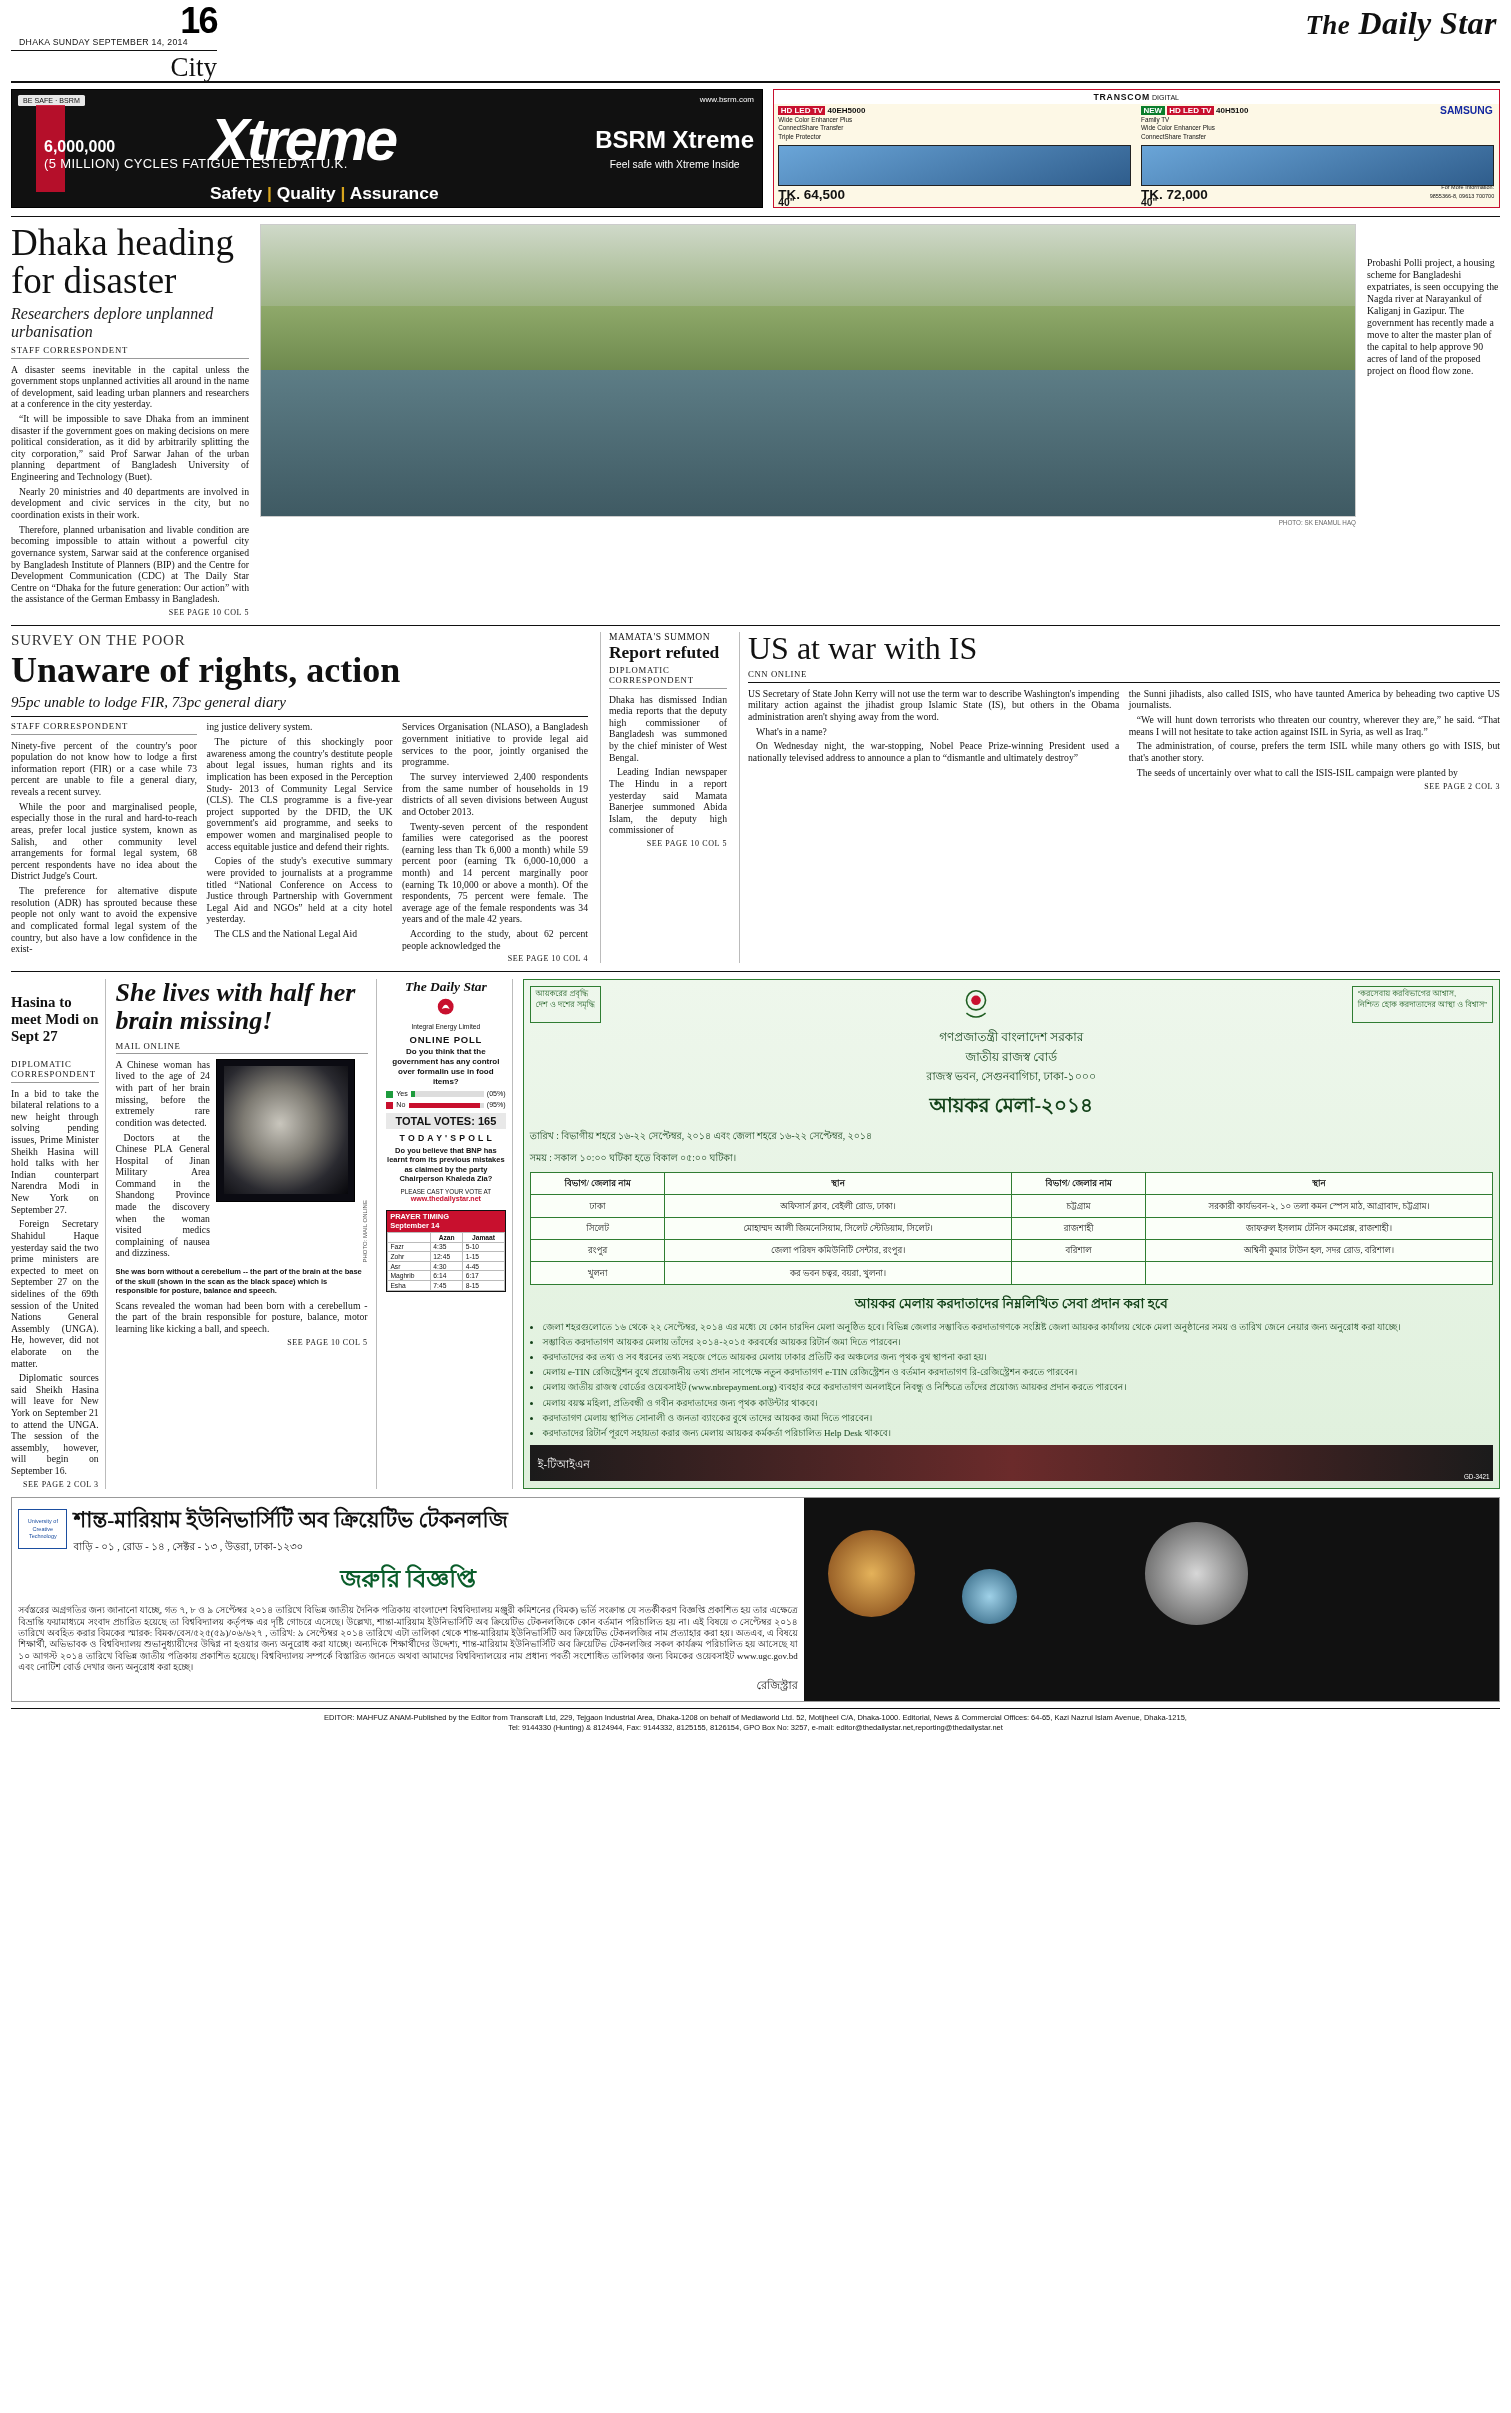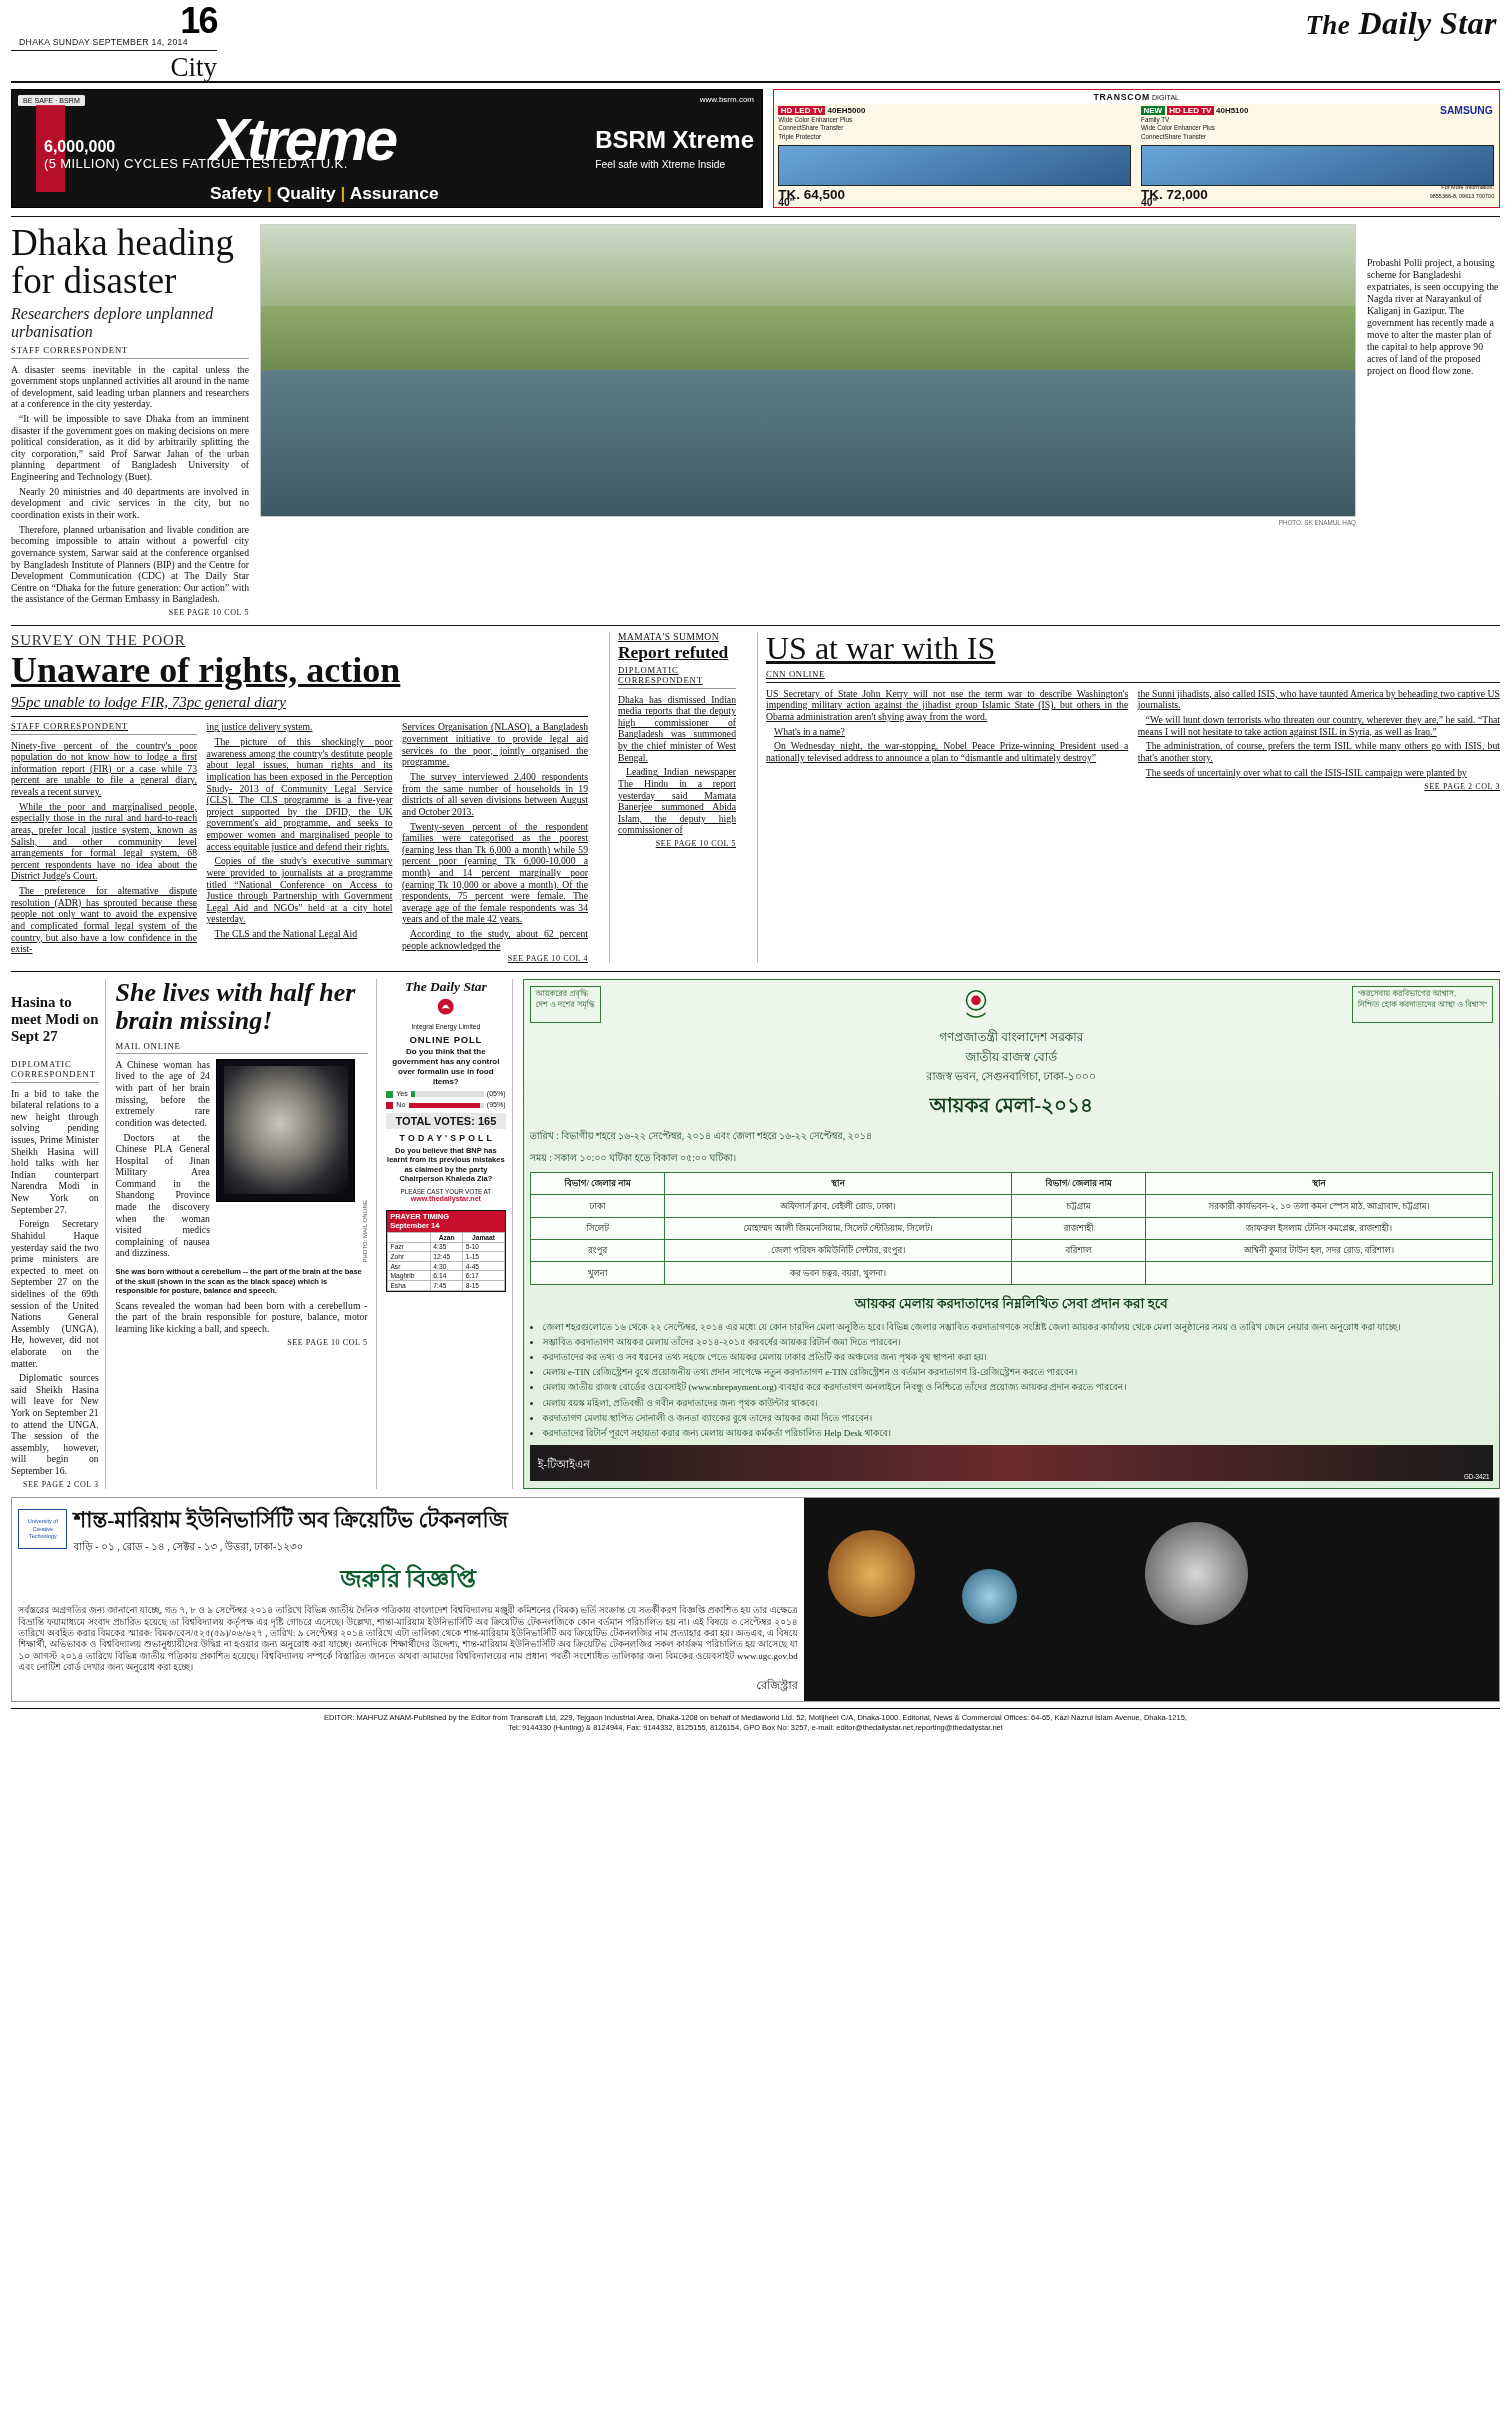--- a/index.html
+++ b/index.html
@@ -23,21 +23,21 @@
 
   
   .adrow { display:flex; gap:9.5px; margin-top:6.3px; }
   .ad-bsrm { width:752px; height:119px; background:#111; position:relative; overflow:hidden; border:0.8px solid #000; }
   .bsrm-badge { position:absolute; left:6.3px; top:4.8px; background:#e8e8e8; color:#111; font-family:"Liberation Sans",sans-serif; font-size:7.1px; padding:1.6px 4.8px; border-radius:1.6px;}
   .bsrm-5m { position:absolute; left:32px; top:48px; color:#fff; font-family:"Liberation Sans",sans-serif; font-size:16px; font-weight:bold;}
   .bsrm-5m small { display:block; font-size:13px; font-weight:normal; letter-spacing:0.4px;}
   .bsrm-xtreme { position:absolute; left:198px; top:16px; color:#fff; font-family:"Liberation Sans",sans-serif; font-size:59px; font-weight:bold; font-style:italic; letter-spacing:-2.4px;}
   .bsrm-sqa { position:absolute; left:198px; bottom:3px; color:#fff; font-family:"Liberation Sans",sans-serif; font-size:17.4px; font-weight:bold;}
   .bsrm-sqa i { color:#d8a51d; font-style:normal;}
-  .bsrm-right { position:absolute; right:8px; top:36px; color:#fff; font-family:"Liberation Sans",sans-serif;}
+  .bsrm-right { position:absolute; right:8px; top:36px; text-align:center; color:#fff; font-family:"Liberation Sans",sans-serif;}
   .bsrm-right .b1 { font-size:24px; font-weight:bold;}
   .bsrm-right .b2 { font-size:10.3px; margin-top:4.8px;}
   .bsrm-www { position:absolute; right:8px; top:4.8px; color:#fff; font-family:"Liberation Sans",sans-serif; font-size:8px;}
   .bsrm-blob { position:absolute; left:24px; top:14.3px; width:28.5px; height:87px; background:#c8102e; opacity:.9;}
 
   .ad-tv { flex:1; height:119px; border:1.6px solid #c8102e; background:#fdf8e6; position:relative; overflow:hidden;}
   .tv-top { background:#fff; text-align:center; font-family:"Liberation Sans",sans-serif; font-size:7.1px; padding:1.6px 0; }
   .tv-top b { font-size:8.7px; letter-spacing:0.8px;}
   .tv-body { display:flex; height:100px; }
   .tv-col { flex:1; padding:3.2px 4.8px; font-family:"Liberation Sans",sans-serif; font-size:6.3px; line-height:8.7px; position:relative;}
@@ -62,21 +62,21 @@
   .lead-photo { flex:1; }
   .photo-box { width:100%; height:293px; background:linear-gradient(180deg,#b9c6a3 0%,#7d9a63 25%,#5c7a88 55%,#4a6a78 100%); position:relative; border:0.8px solid #ccc;}
   .photo-sky { position:absolute; inset:0 0 70% 0; background:linear-gradient(180deg,#cfd9c9,#9ab07f);}
   .photo-land { position:absolute; top:28%; left:0; right:0; height:22%; background:linear-gradient(180deg,#8fa96a,#6f8a4e);}
   .photo-water { position:absolute; top:50%; left:0; right:0; bottom:0; background:linear-gradient(180deg,#5d7d86,#3f5a63);}
   .photo-credit { font-family:"Liberation Sans",sans-serif; font-size:6.3px; color:#666; margin-top:2.4px; text-align:right;}
   .lead-right { width:133px; font-size:9.8px; line-height:12px; padding-top:33px;}
 
   
   .rule { border-top:1.6px solid #111; margin:8px 0 0 0;}
-  .sec2 { display:flex; gap:21px; margin-top:6.3px;text-decoration:underline;}
+  .sec2 { display:flex; gap:12px; margin-top:6.3px;}
   .survey { width:577px; }
   .survey-kicker { font-family:"Liberation Serif",serif; font-size:15px; letter-spacing:0.8px; color:#333;}
   .survey-head { font-family:"Liberation Serif",serif; font-size:36px; line-height:38px; margin:1.6px 0 4.8px;}
   .survey-sub { font-style:italic; font-size:15px; border-bottom:0.8px solid #111; padding-bottom:4.8px; margin-bottom:4.8px;}
   .cols3 { display:flex; gap:9.5px;}
   .cols3 > div { flex:1;}
   .mamata { width:127px; border-left:0.8px solid #bbb; padding-left:8px;}
   .mamata-kicker { font-family:"Liberation Serif",serif; font-size:9.5px; letter-spacing:0.5px;}
   .mamata-head { font-size:17.4px; line-height:19px; margin:0.8px 0 3.2px;}
   .us { flex:1; border-left:0.8px solid #bbb; padding-left:8px;}

